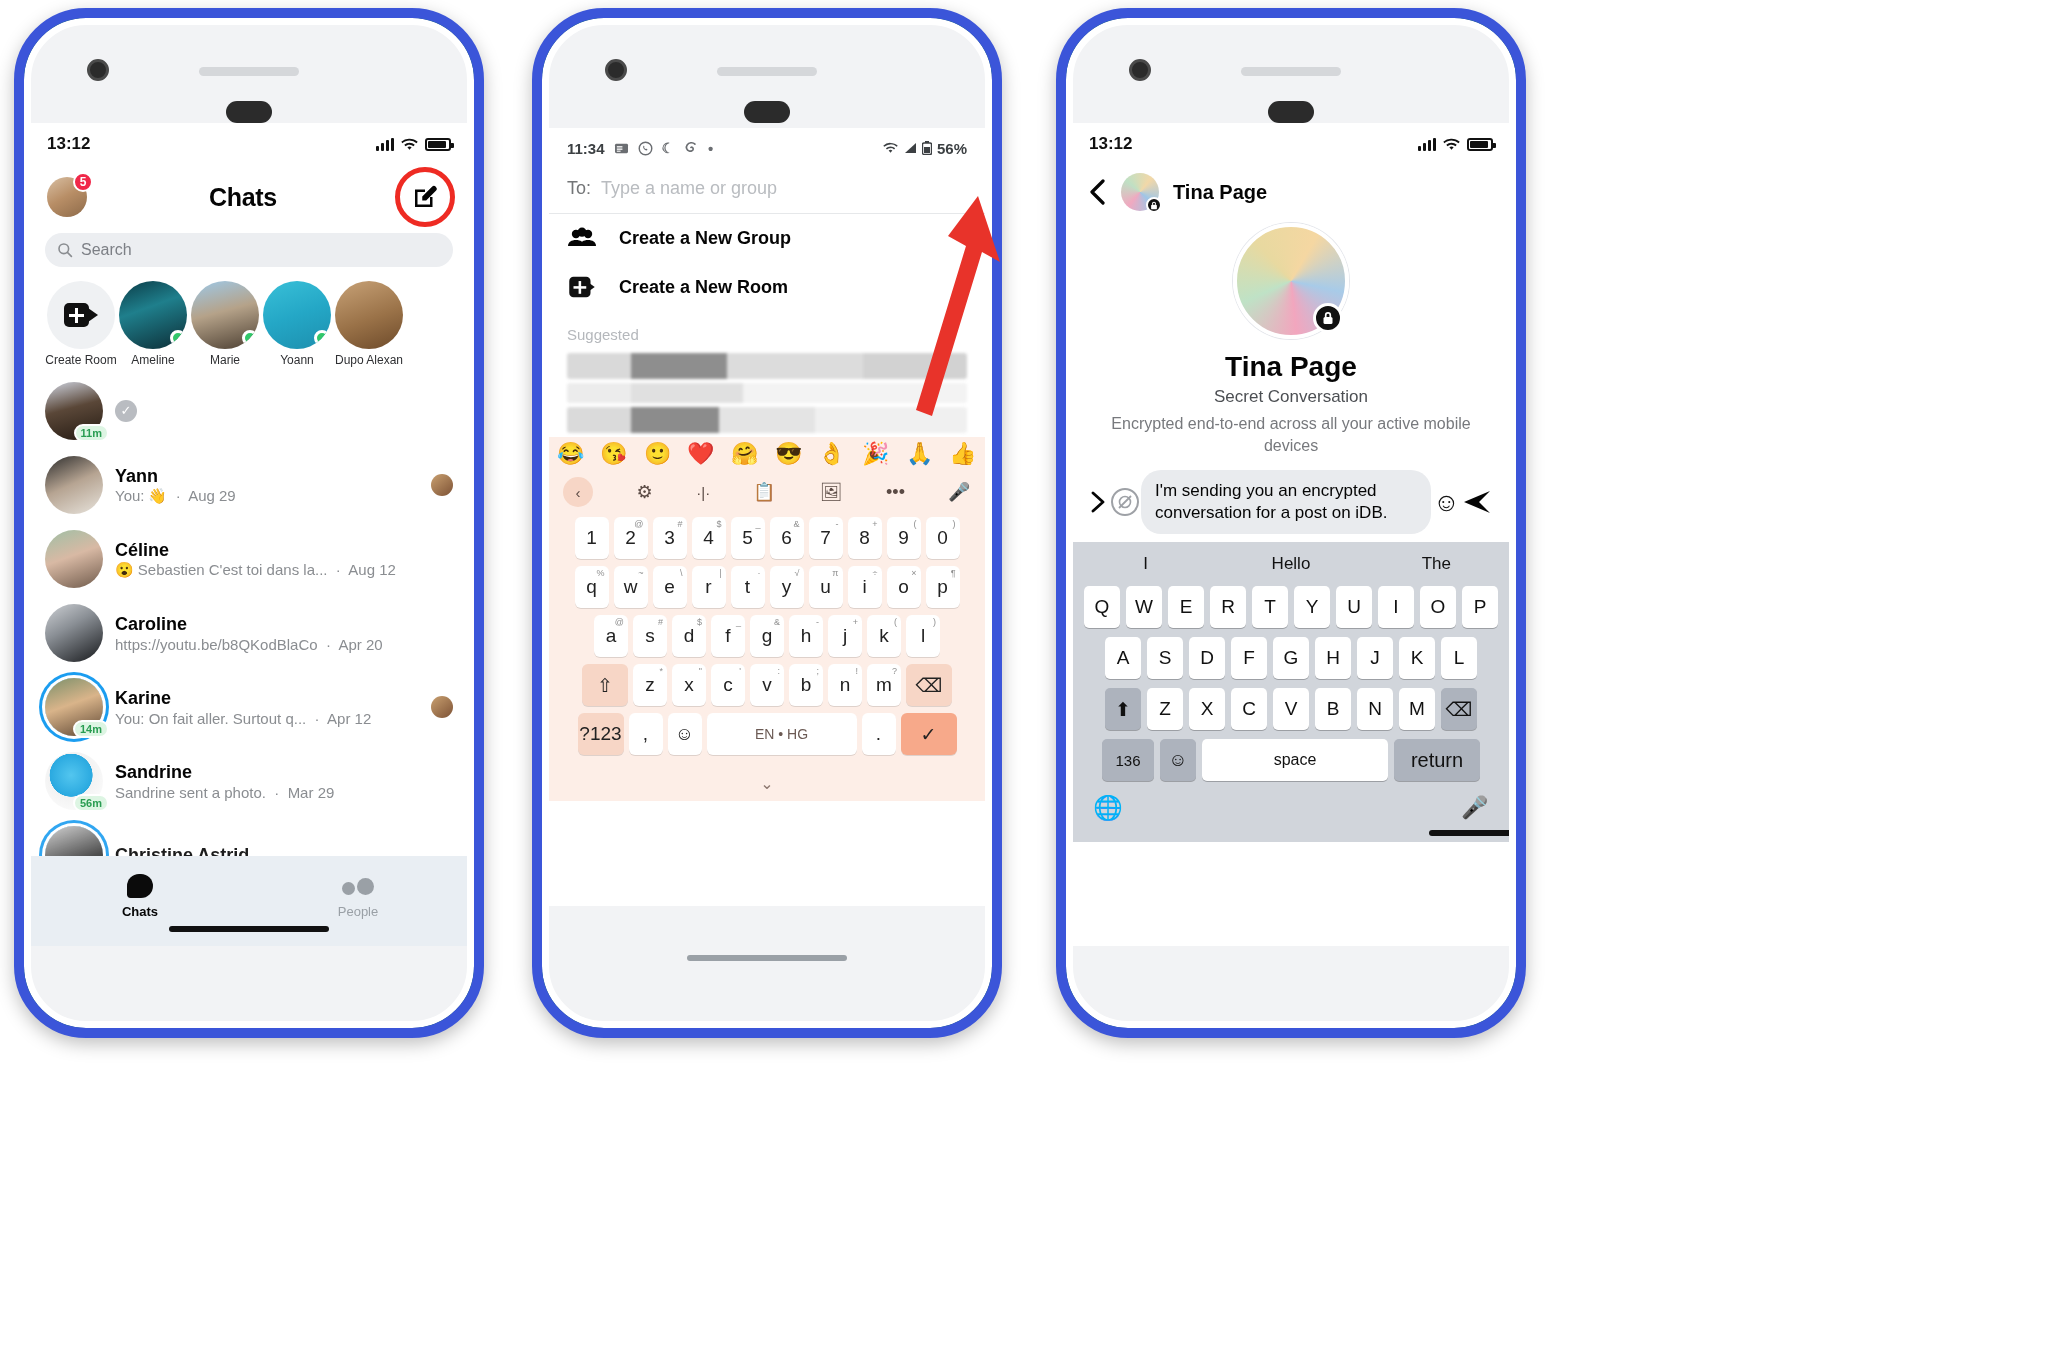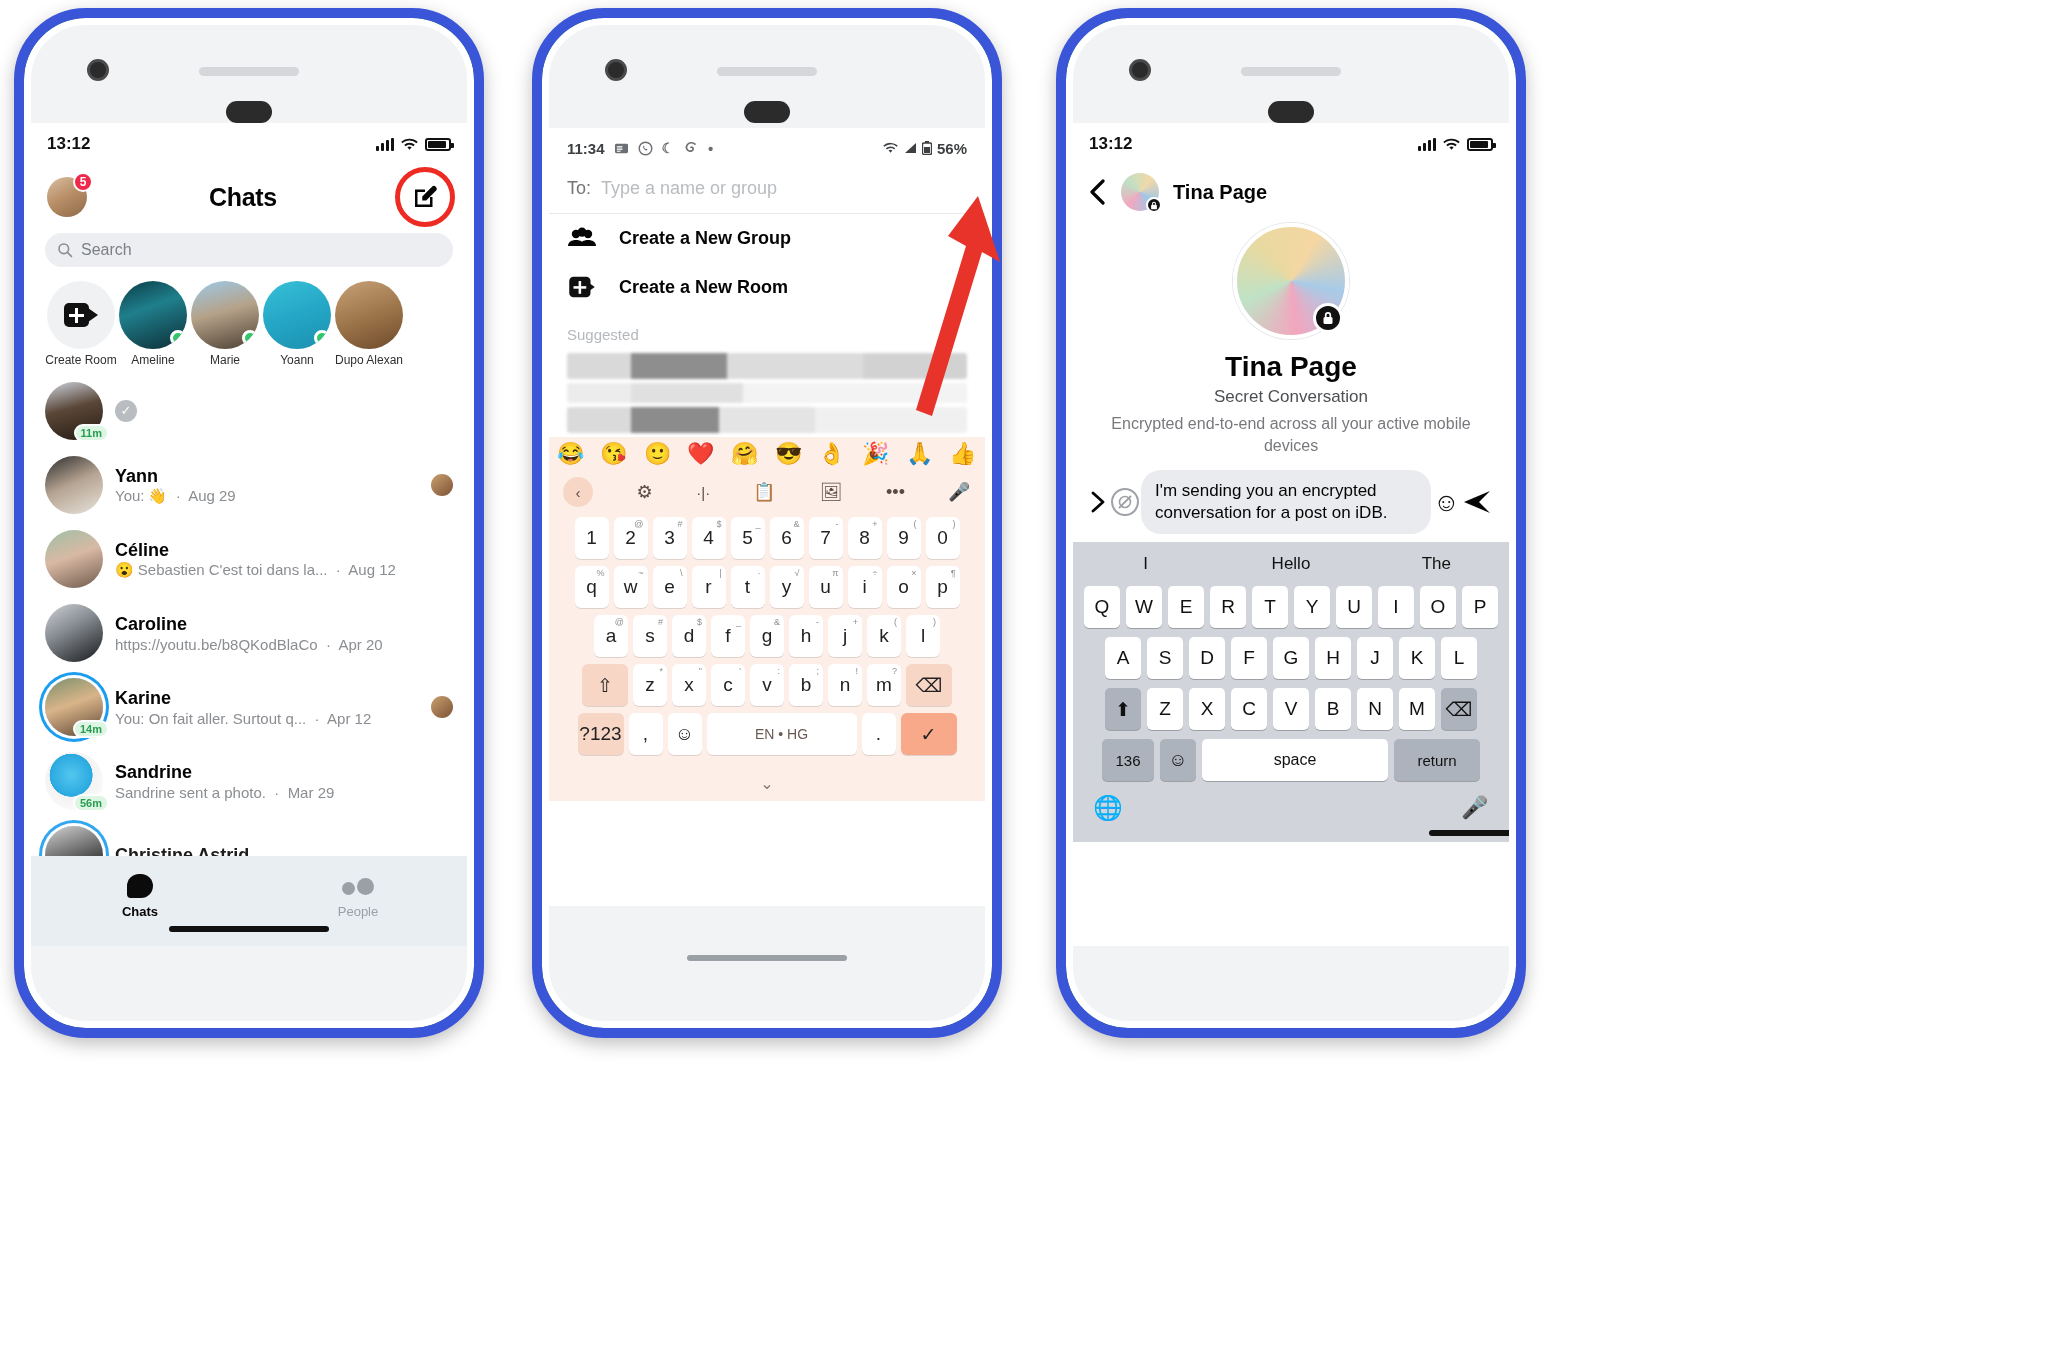--- a/index.html
+++ b/index.html
@@ -206,21 +206,21 @@
   .predict div{flex:1;text-align:center;position:relative;}
   .predict div + div::before{content:"";position:absolute;left:0;top:10px;bottom:10px;width:1px;background:#b6bbc2;}
   .ios-row{display:flex;justify-content:center;gap:6px;margin-bottom:9px;}
   .ikey{
     background:#fff;border-radius:5px;min-width:36px;height:42px;
     display:flex;align-items:center;justify-content:center;font-size:19px;color:#111;
     box-shadow:0 1px 0 rgba(0,0,0,.25);
   }
   .ikey.fn{background:#adb3bd;}
   .ikey.space{min-width:186px;font-size:16px;}
-  .ikey.ret{min-width:86px;background:#adb3bd;font-size:15px;}
+  .ikey.ret{min-width:86px;background:#adb3bd;font-size:20px;}
   .ikey.num{min-width:52px;background:#adb3bd;font-size:15px;}
   .ios-bottom{display:flex;align-items:center;justify-content:space-between;padding:4px 20px 0;}
 </style>
 </head>
 <body>
 
 <div class="stage">
 
   <div class="phone" style="left:14px; top:8px; width:470px; height:1030px;">
     <div class="phone-inner">

